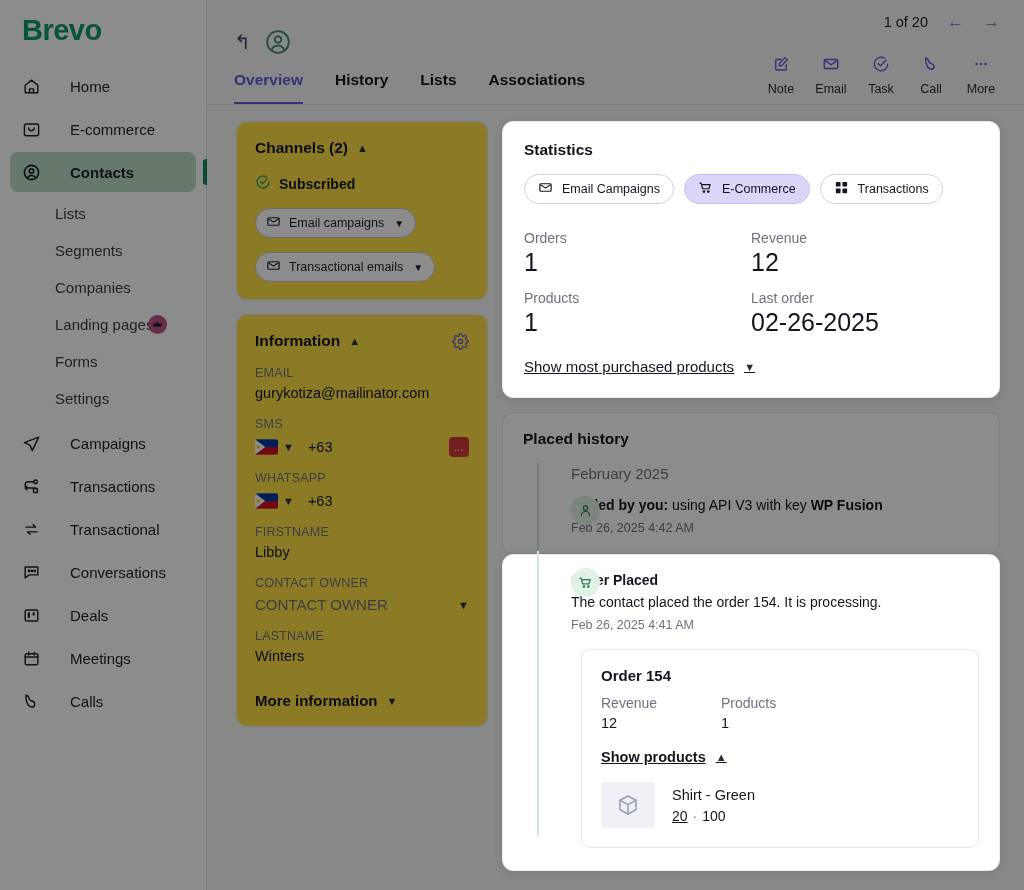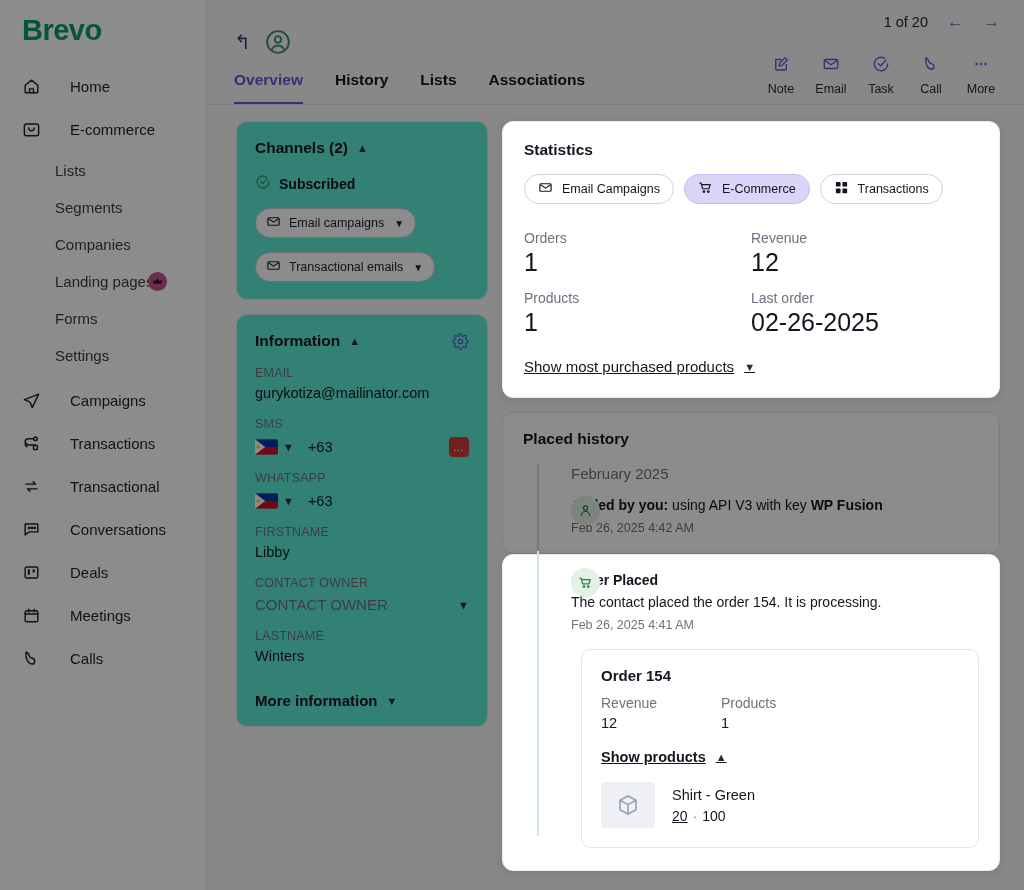--- a/index.html
+++ b/index.html
@@ -169,21 +169,21 @@
   
   .content {
     display: flex;
     gap: 14px;
     padding: 16px 24px 0 29px;
   }
   .col-left { width: 252px; flex: 0 0 252px; }
   .col-right { flex: 1; }
 
   .card {
-    background: #5eead4;
+    background: #fde047;
     border: 1px solid #e6e6eb;
     border-radius: 11px;
     padding: 17px 18px;
     margin-bottom: 14px;
   }
   .card-title-row { display: flex; align-items: center; gap: 9px; position: relative; }
   .card-title { font-size: 15.5px; font-weight: 700; color: #15151f; }
   .chev { font-size: 11px; color: #2b2b3a; }
   .gear { position: absolute; right: 0; top: 1px; color: #5b5bd6; cursor: pointer; }
 
@@ -362,20 +362,31 @@
     <div class="nav-item">
       <span class="ico">
         <svg viewBox="0 0 24 24" fill="none" stroke="#1f1f2c" stroke-width="1.8" stroke-linecap="round" stroke-linejoin="round">
             <rect x="3" y="5" width="18" height="15" rx="2.5"></rect>
             <path d="M8.5 10a3.5 3.5 0 0 0 7 0"></path>
           </svg>
       </span>
       <span>E-commerce</span>
     </div>
 
+    <div class="nav-item active">
+      <span class="ico">
+        <svg viewBox="0 0 24 24" fill="none" stroke="#15151f" stroke-width="1.9" stroke-linecap="round" stroke-linejoin="round">
+            <circle cx="12" cy="12" r="9"></circle>
+            <circle cx="12" cy="10" r="2.8"></circle>
+            <path d="M6.6 19.3a6 6 0 0 1 10.8 0"></path>
+          </svg>
+      </span>
+      <span>Contacts</span>
+      <span class="active-bar"></span>
+    </div>
 
     <div class="sub-item">
       <span>Lists</span>
     </div>
     <div class="sub-item">
       <span>Segments</span>
     </div>
     <div class="sub-item">
       <span>Companies</span>
     </div>

